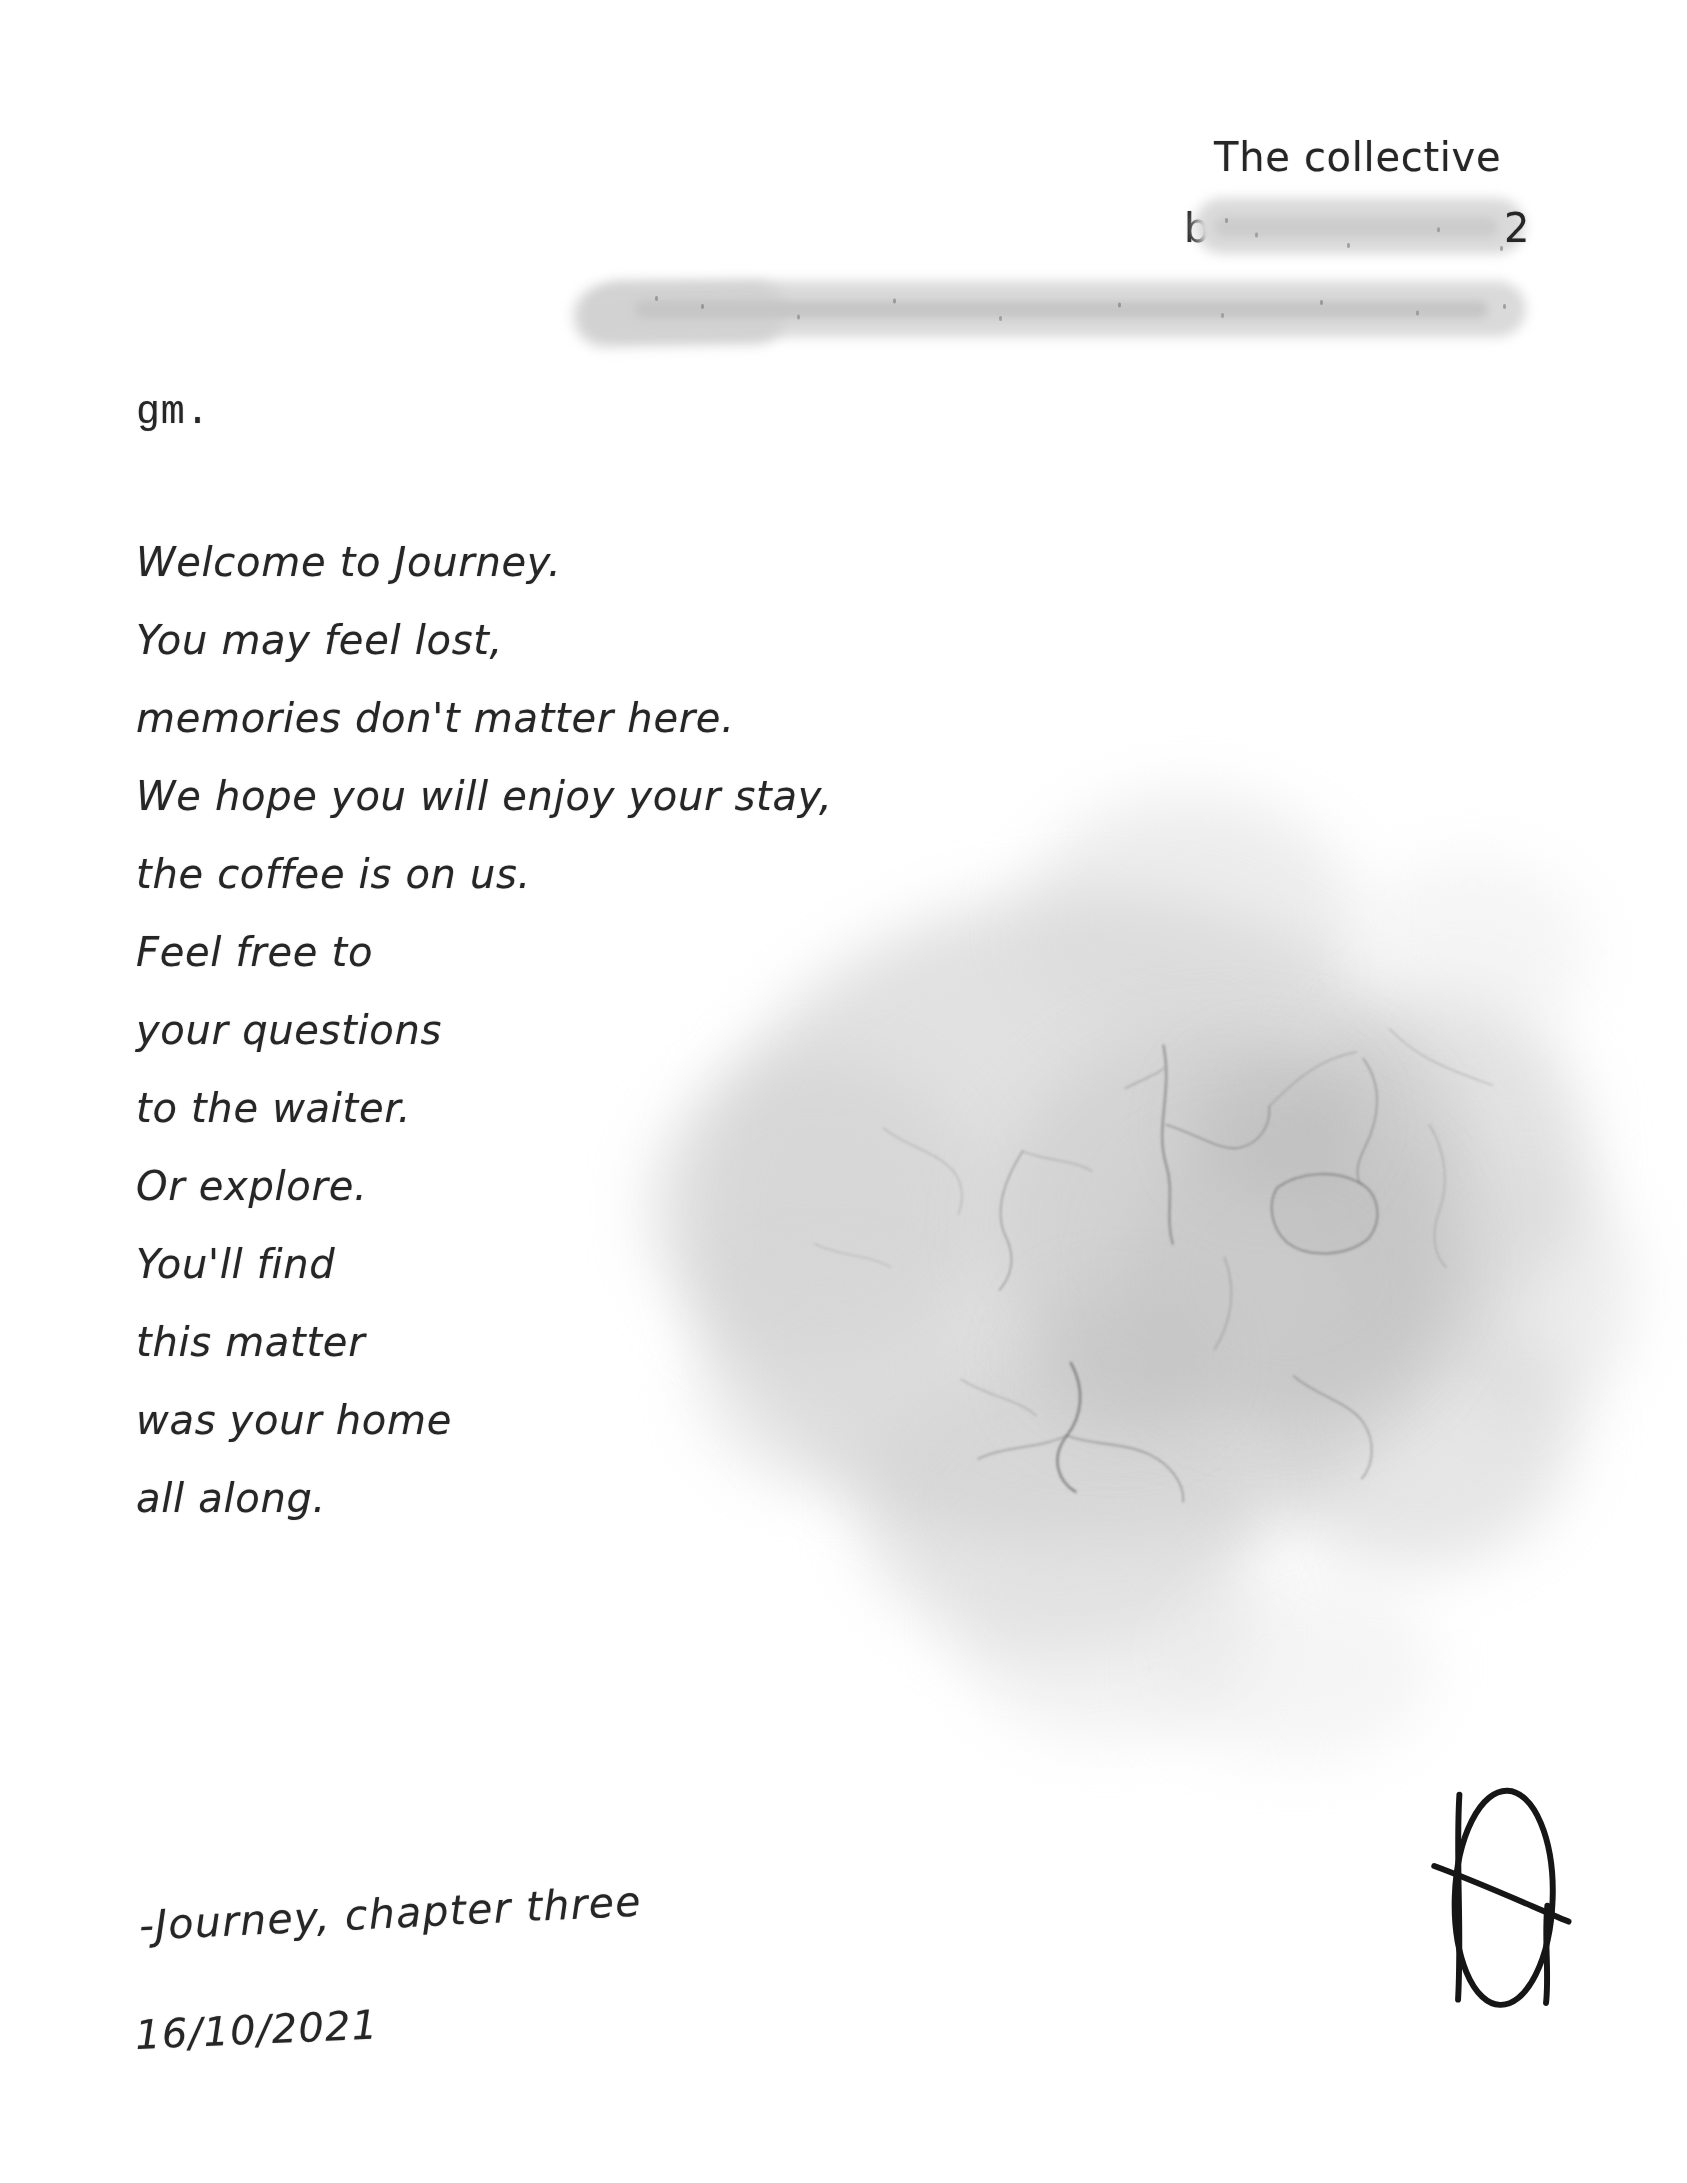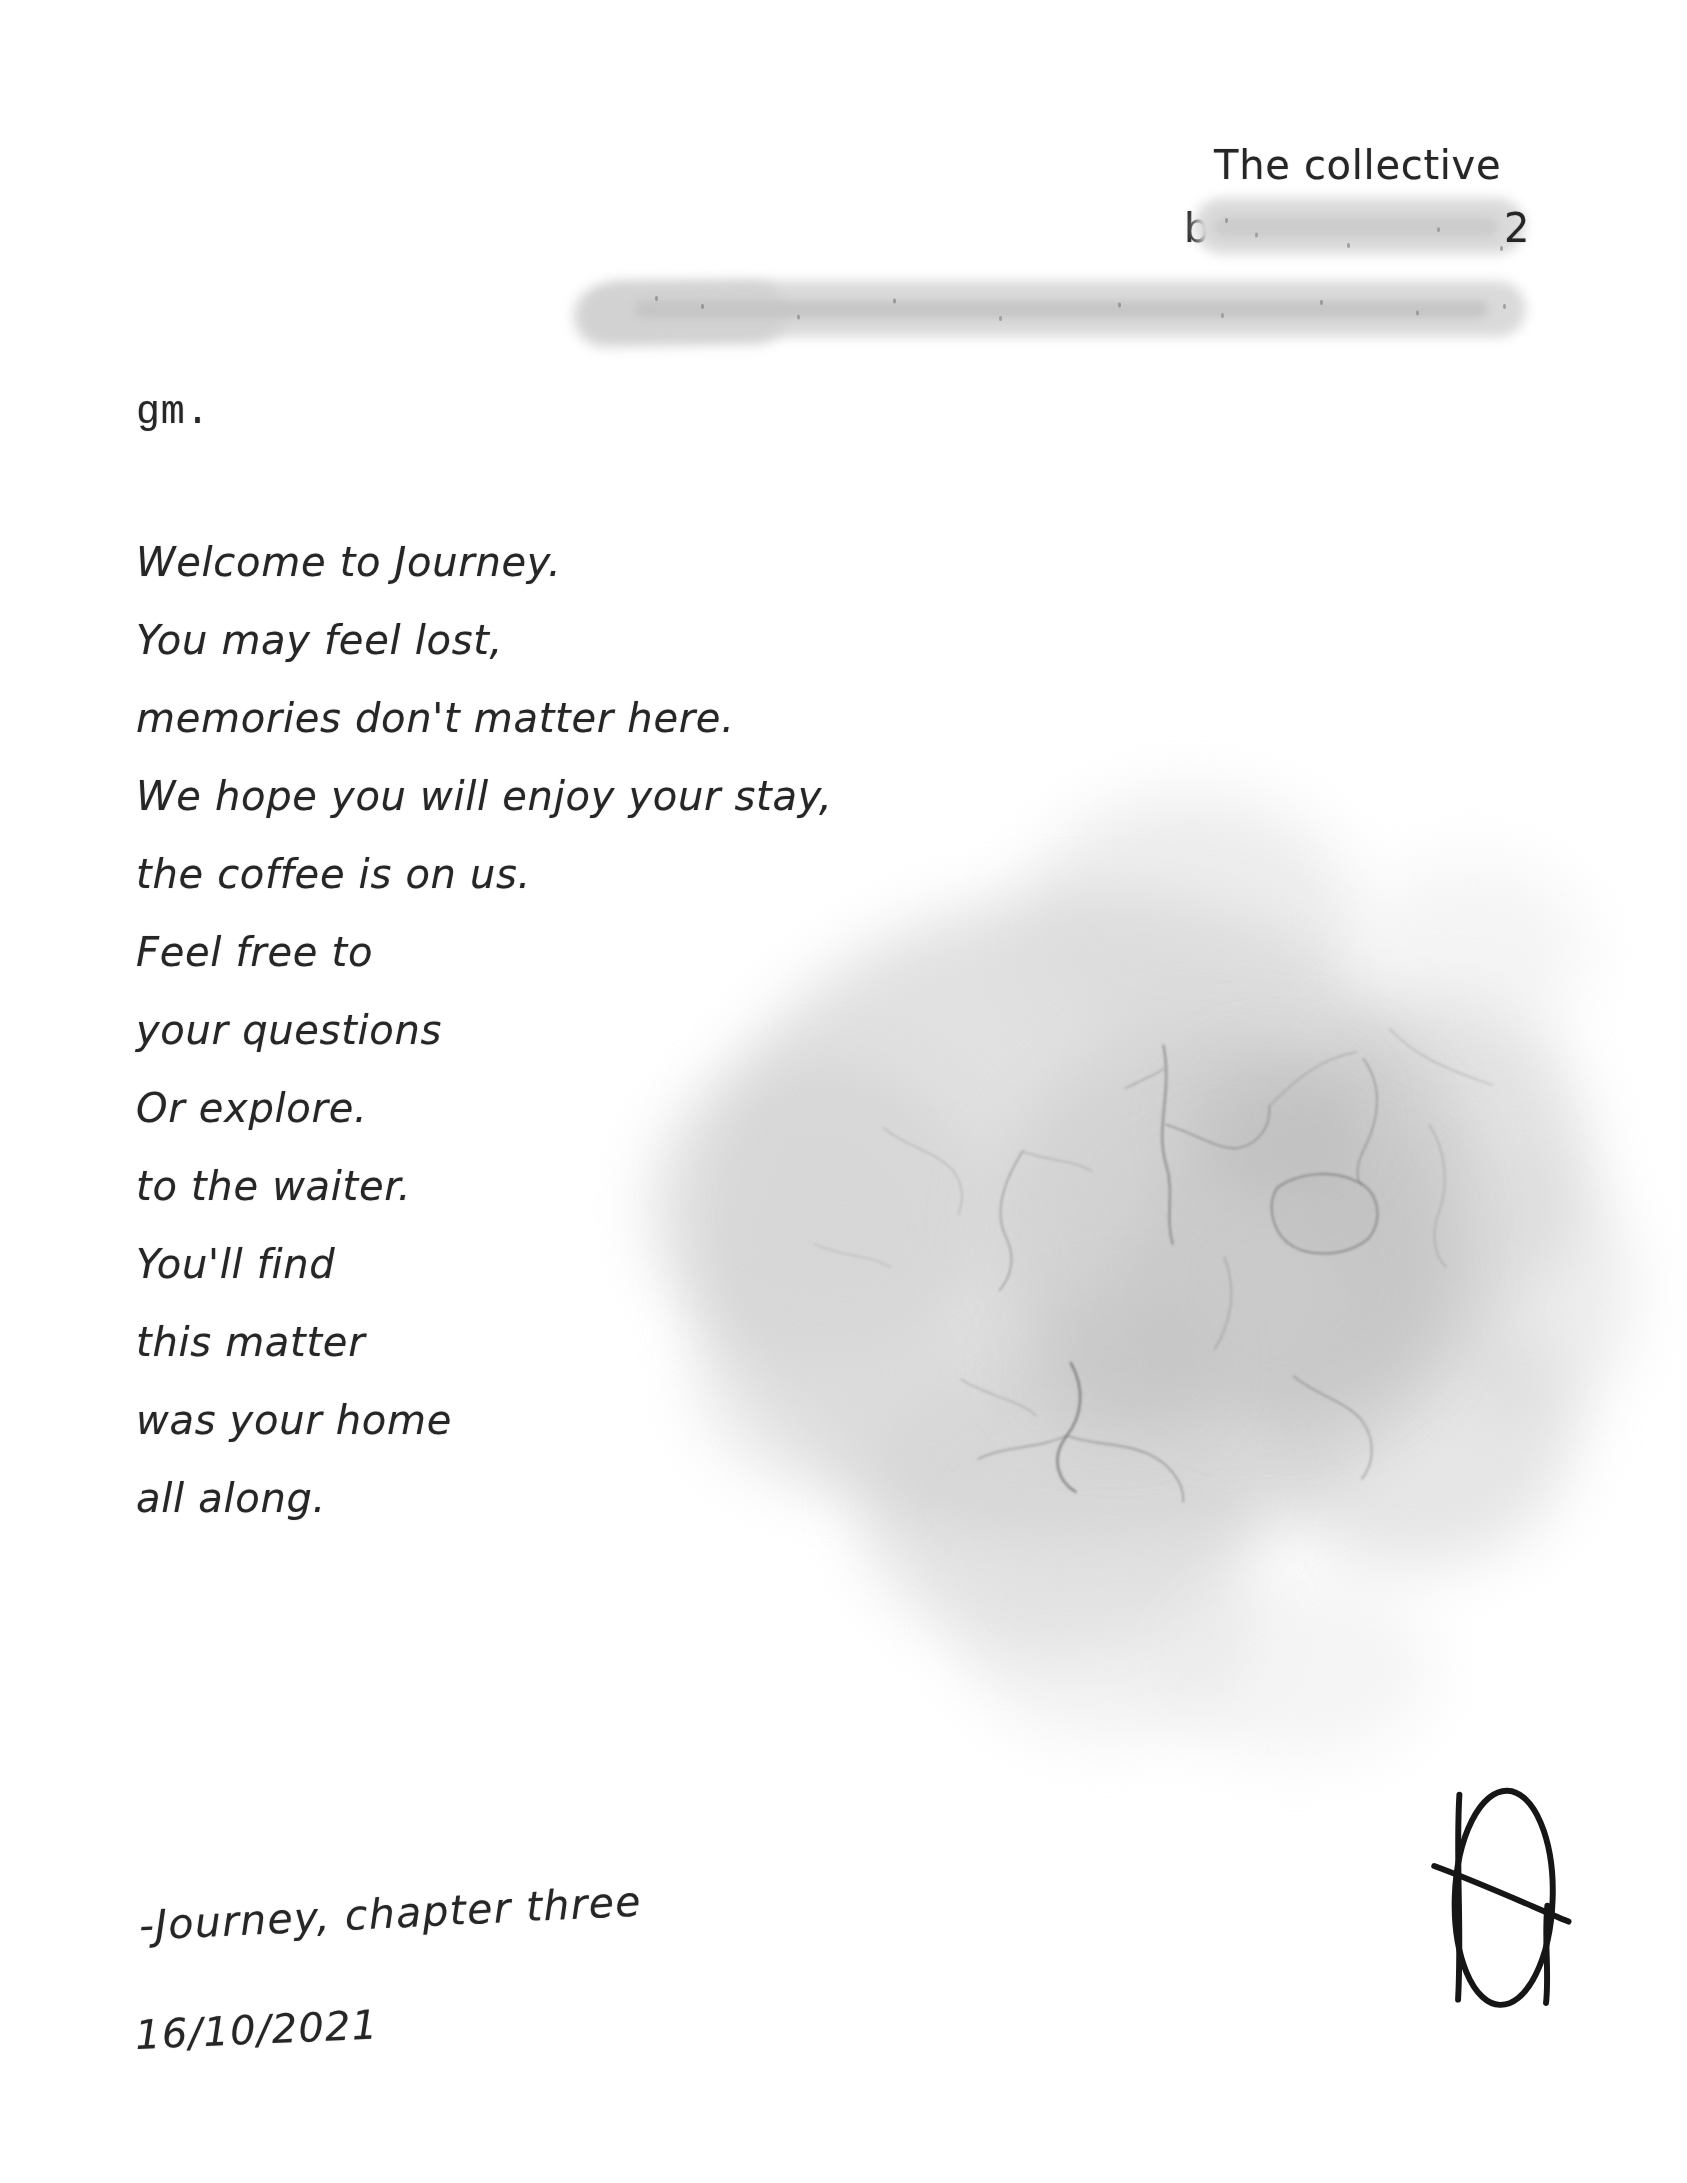--- a/index.html
+++ b/index.html
@@ -18,21 +18,21 @@
   .hand {
     position: absolute;
     color: var(--ink);
     line-height: 1;
     white-space: nowrap;
     text-shadow: 0 0 1.3px rgba(60,60,60,0.35);
     letter-spacing: 0.7px;
   }
 
   
-  .title        { left: 1214px; top: 137px;  font-size: 40px; margin-top: 8px; }
+  .title        { left: 1214px; top: 137px;  font-size: 40px; }
   .redact-b     { left: 1184px; top: 208px;  font-size: 40px; }
   .redact-2     { left: 1504px; top: 208px;  font-size: 40px; }
 
   
   .smudge {
     position: absolute;
     background: #dadada;
     border-radius: 32px;
     filter: blur(6px);
   }
@@ -146,22 +146,22 @@
   <div class="hand greeting">gm.</div>
 
   <div class="poem">
     <div class="line">Welcome to Journey.</div>
     <div class="line">You may feel lost,</div>
     <div class="line">memories don't matter here.</div>
     <div class="line">We hope you will enjoy your stay,</div>
     <div class="line">the coffee is on us.</div>
     <div class="line">Feel free to</div>
     <div class="line">your questions</div>
+    <div class="line">to the waiter.</div>
     <div class="line">Or explore.</div>
-    <div class="line">to the waiter.</div>
     <div class="line">You'll find</div>
     <div class="line">this matter</div>
     <div class="line">was your home</div>
     <div class="line">all along.</div>
   </div>
 
   <div class="hand attribution">-Journey, chapter three</div>
   <div class="hand date">16/10/2021</div>
 
   <svg class="sig" style="left:1403px; top:1747px;" width="212" height="291" viewBox="2120 2640 320 440">

